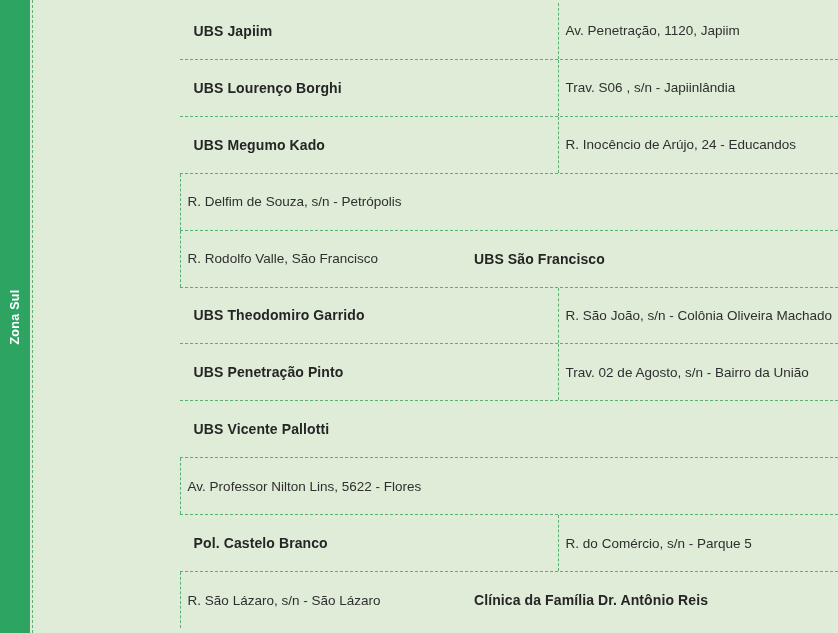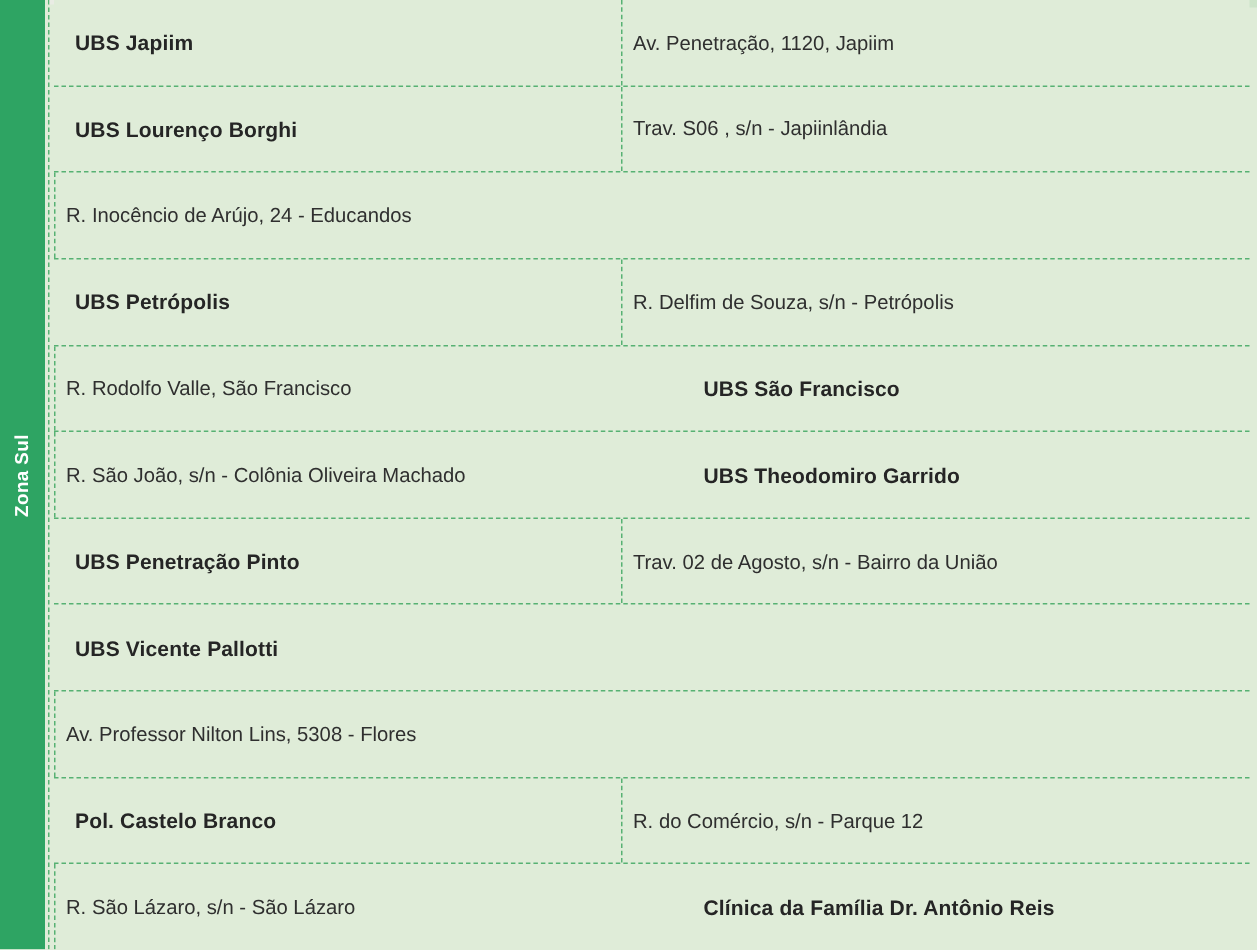--- a/index.html
+++ b/index.html
@@ -38,22 +38,23 @@
     color:#ffffff;
     font-weight:bold;
     font-size:12.5px;
     letter-spacing:.3px;
   }
   .table{
     flex:1;
     margin-left:2px;
     border-left:1px dashed var(--dash);
     display:flex;
-    flex-direction:row;
+    flex-direction:column;
     box-sizing:border-box;
+    align-items:flex-end;
   }
   .toprule{
     height:3px;
     flex:0 0 3px;
     background:var(--toprule);
   }
   .bottomrule{
     height:5px;
     flex:0 0 5px;
     background:var(--bottomrule);
@@ -85,21 +86,21 @@
     padding-right:8px;
     font-weight:bold;
     font-size:14px;
     color:var(--text-bold);
     letter-spacing:.1px;
   }
   .cell-addr{
     flex:1;
     border-left:1px dashed var(--dash);
     padding-left:7px;
-    padding-right:20px;
+    padding-right:6px;
     font-size:13.5px;
     color:var(--text);
   }
 </style>
 </head>
 <body>
 
 <div class="wrap">
   <div class="sidebar">
     <span class="sidebar-label">Zona Sul</span>
@@ -112,54 +113,54 @@
     <div class="cell cell-addr">Av. Penetração, 1120, Japiim</div>
   </div>
 
   <div class="row">
     <div class="cell cell-name">UBS Lourenço Borghi</div>
     <div class="cell cell-addr">Trav. S06 , s/n - Japiinlândia</div>
   </div>
 
 
   <div class="row">
+    <div class="cell cell-name">UBS Megumo Kado</div>
     <div class="cell cell-addr">R. Inocêncio de Arújo, 24 - Educandos</div>
   </div>
 
   <div class="row">
-    <div class="cell cell-name">UBS Petrópolis</div>
     <div class="cell cell-addr">R. Delfim de Souza, s/n - Petrópolis</div>
   </div>
 
   <div class="row">
     <div class="cell cell-addr">R. Rodolfo Valle, São Francisco</div>
     <div class="cell cell-name">UBS São Francisco</div>
   </div>
 
   <div class="row">
+    <div class="cell cell-name">UBS Theodomiro Garrido</div>
     <div class="cell cell-addr">R. São João, s/n - Colônia Oliveira Machado</div>
-    <div class="cell cell-name">UBS Theodomiro Garrido</div>
   </div>
 
   <div class="row">
     <div class="cell cell-name">UBS Penetração Pinto</div>
     <div class="cell cell-addr">Trav. 02 de Agosto, s/n - Bairro da União</div>
   </div>
 
   <div class="row">
     <div class="cell cell-name">UBS Vicente Pallotti</div>
   </div>
 
   <div class="row">
-    <div class="cell cell-addr">Av. Professor Nilton Lins, 5308 - Flores</div>
+    <div class="cell cell-addr">Av. Professor Nilton Lins, 5622 - Flores</div>
   </div>
 
   <div class="row">
     <div class="cell cell-name">Pol. Castelo Branco</div>
-    <div class="cell cell-addr">R. do Comércio, s/n - Parque 12</div>
+    <div class="cell cell-addr">R. do Comércio, s/n - Parque 5</div>
   </div>
 
   <div class="row">
     <div class="cell cell-addr">R. São Lázaro, s/n - São Lázaro</div>
     <div class="cell cell-name">Clínica da Família Dr. Antônio Reis</div>
   </div>
 </div>
     <div class="bottomrule"></div>
   </div>
 </div>

